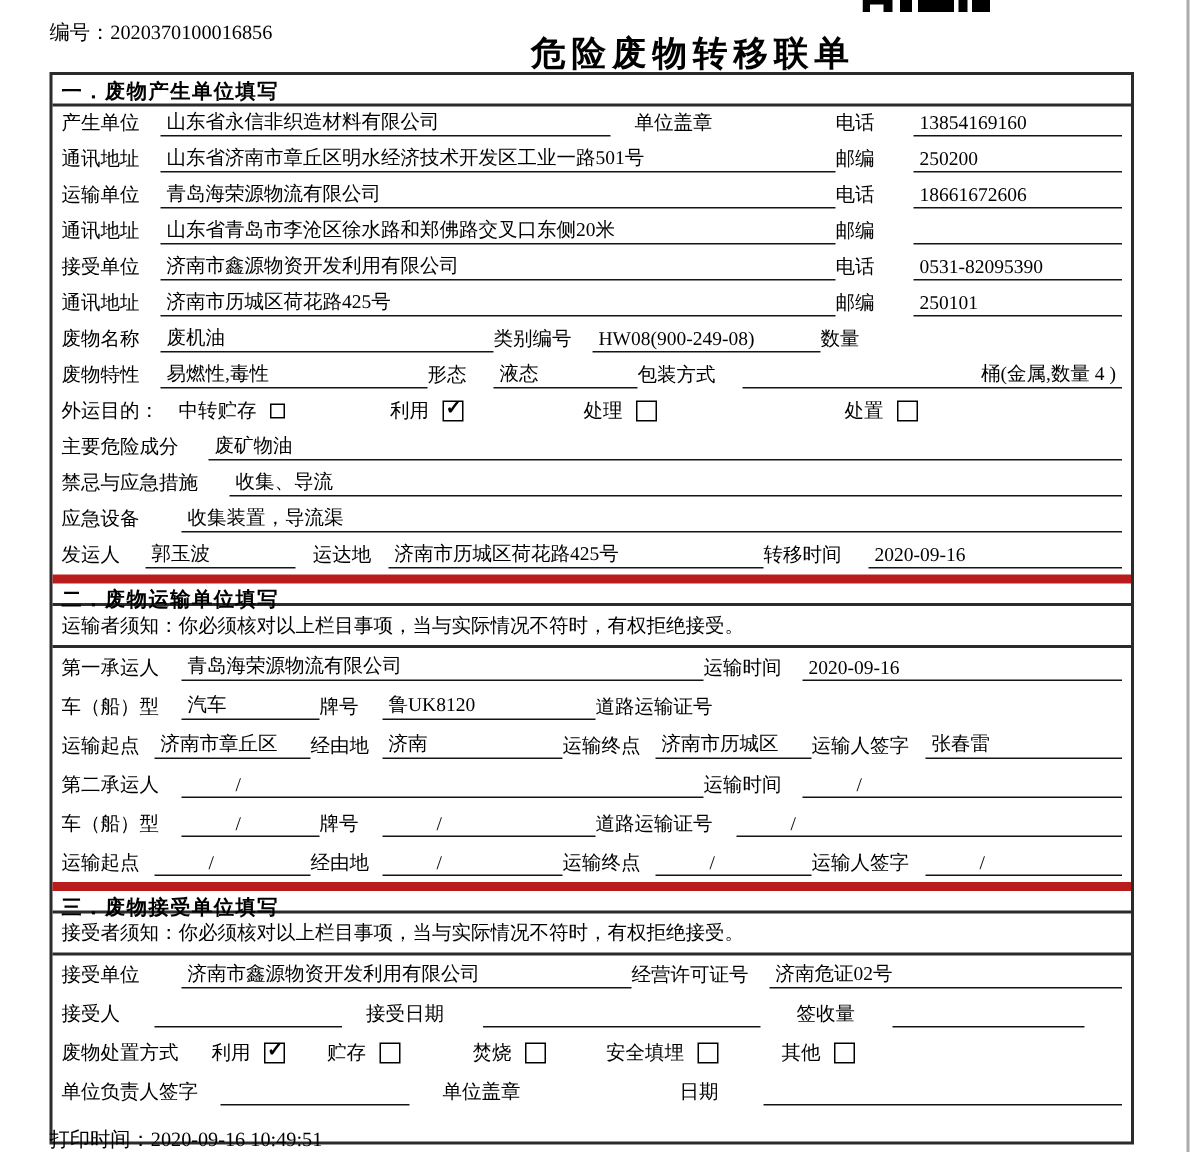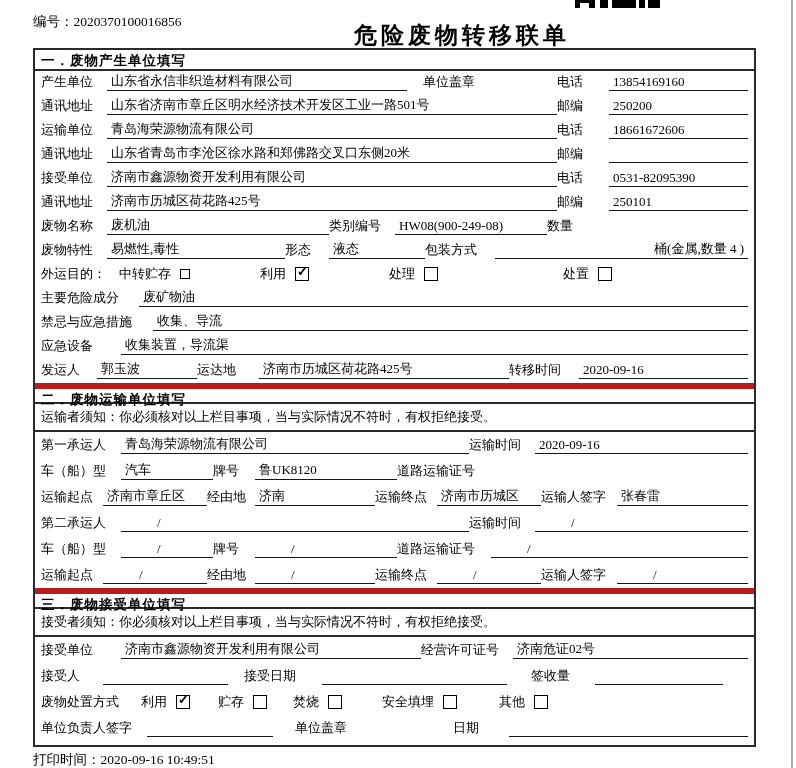--- a/index.html
+++ b/index.html
@@ -18,21 +18,21 @@
   .qr span:nth-child(4){width:6px;margin-left:3px;}
   .qr span:nth-child(5){width:12px;margin-left:3px;}
   #form-table{position:absolute;left:33px;top:48px;width:723px;border:2px solid #2b2b2b;box-sizing:border-box;background:#fff;}
   .sec-header{box-sizing:border-box;height:21px;padding:2px 6px 0 6px;font-size:13.5px;font-weight:bold;border-bottom:2px solid #2b2b2b;letter-spacing:1px;}
   .sec-header.mid{border-top:6px solid #b91c1c;}
   .note-row{box-sizing:border-box;height:28px;display:flex;align-items:center;padding:0 6px;font-size:13px;border-bottom:2px solid #2b2b2b;}
   .row{box-sizing:border-box;display:flex;align-items:flex-end;padding:0 6px 4px 6px;font-size:13px;}
   .s1 .row{height:24px;}
   .s2 .row{height:26px;}
   .s3 .row{height:26px;}
-  .s3{padding-bottom:4px;border-radius:23px;}
+  .s3{padding-bottom:20px;border-radius:23px;}
   .lbl{flex:0 0 auto;white-space:nowrap;}
   .txt{flex:0 0 auto;white-space:nowrap;box-sizing:border-box;}
   .val{border-bottom:1px solid #141414;padding:0 4px;white-space:nowrap;min-height:15px;box-sizing:border-box;overflow:hidden;}
   .val.slash{padding-left:36px;}
   .chk{display:flex;align-items:center;flex:0 0 auto;white-space:nowrap;}
   .box{width:12px;height:12px;border:1px solid #000;display:inline-block;margin-left:9px;margin-bottom:1px;position:relative;background:#fff;}
   .box.small{width:8px;height:8px;margin-bottom:0;}
   .box.checked::after{content:"\2713";position:absolute;left:1px;top:-3px;font-size:13px;font-weight:bold;line-height:1;}
   .footer{position:absolute;left:33px;top:751px;font-size:13.5px;white-space:nowrap;}
   .page-edge{position:absolute;left:791px;top:0;width:2px;height:768px;background:#ababab;}
@@ -136,21 +136,21 @@
         <span class="lbl" style="flex: 0 0 112px;">禁忌与应急措施</span>
         <span class="val" style="flex: 1 1 auto;">收集、导流</span>
       </div>
       <div class="row">
         <span class="lbl" style="flex: 0 0 80px;">应急设备</span>
         <span class="val" style="flex: 1 1 auto;">收集装置，导流渠</span>
       </div>
       <div class="row">
         <span class="lbl" style="flex: 0 0 56px;">发运人</span>
         <span class="val" style="flex: 0 0 100px;">郭玉波</span>
-        <span class="lbl" style="flex: 0 0 62px;">运达地</span>
+        <span class="lbl" style="flex: 0 0 62px; text-align: center;">运达地</span>
         <span class="val" style="flex: 0 0 250px;">济南市历城区荷花路425号</span>
         <span class="lbl" style="flex: 0 0 70px;">转移时间</span>
         <span class="val" style="flex: 1 1 auto;">2020-09-16</span>
       </div>
     </div>
     <div class="sec s2">
       <div class="sec-header mid">二．废物运输单位填写</div>
       <div class="note-row">运输者须知：你必须核对以上栏目事项，当与实际情况不符时，有权拒绝接受。</div>
       <div class="row">
         <span class="lbl" style="flex: 0 0 80px;">第一承运人</span>
@@ -220,21 +220,21 @@
       <div class="row">
         <span class="lbl" style="flex: 0 0 92px;">废物处置方式</span>
         <span class="chk" style="margin-left: 8px;">
           <span>利用</span>
           <span class="box checked"></span>
         </span>
         <span class="chk" style="margin-left: 28px; text-align: right;">
           <span>贮存</span>
           <span class="box"></span>
         </span>
-        <span class="chk" style="margin-left: 26px;">
+        <span class="chk" style="margin-left: 48px;">
           <span>焚烧</span>
           <span class="box"></span>
         </span>
         <span class="chk" style="margin-left: 40px;">
           <span>安全填埋</span>
           <span class="box"></span>
         </span>
         <span class="chk" style="margin-left: 42px;">
           <span>其他</span>
           <span class="box"></span>

